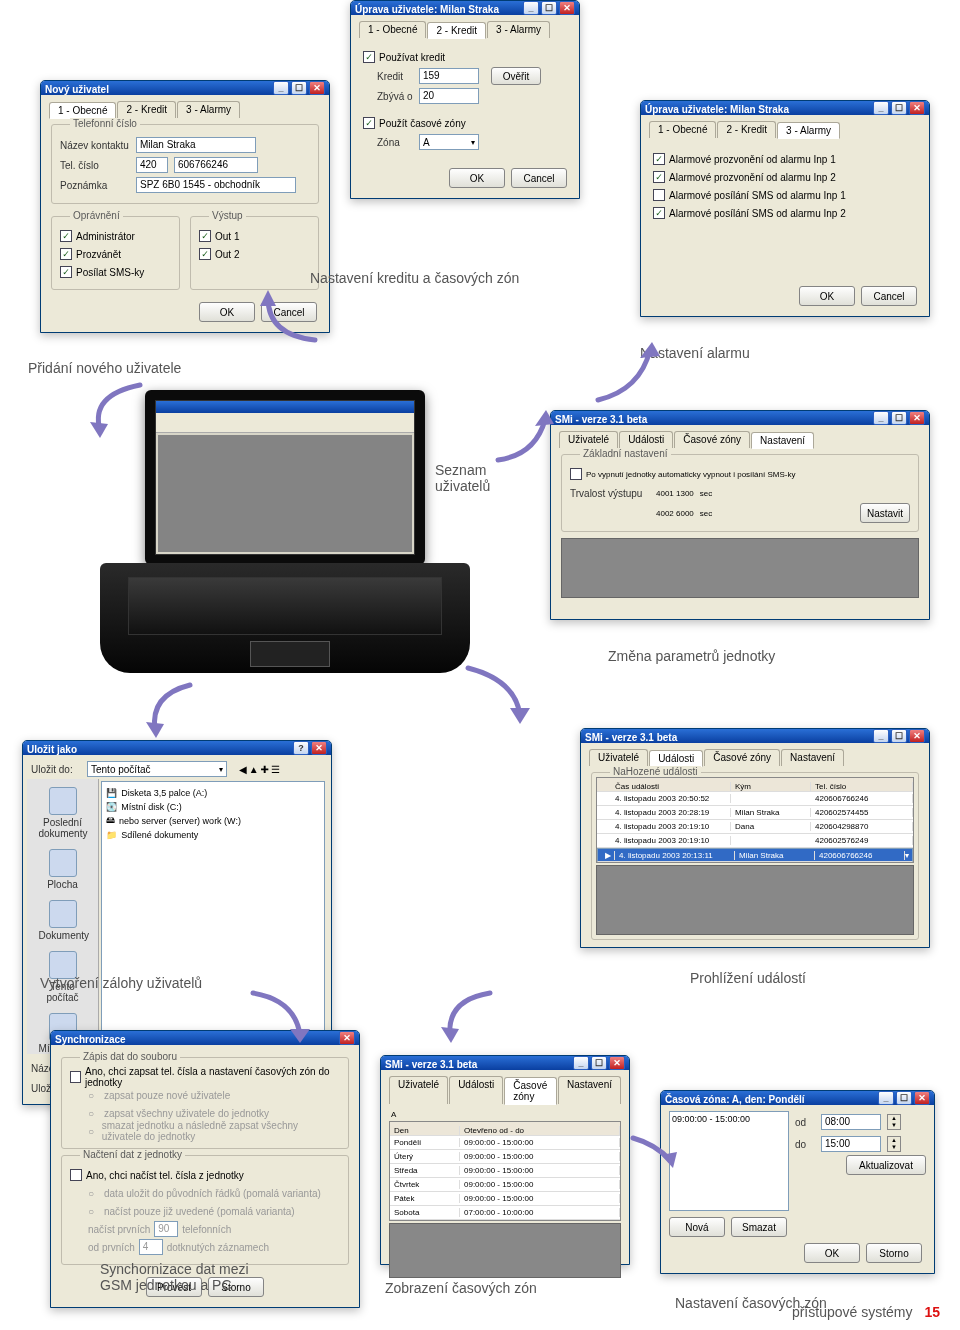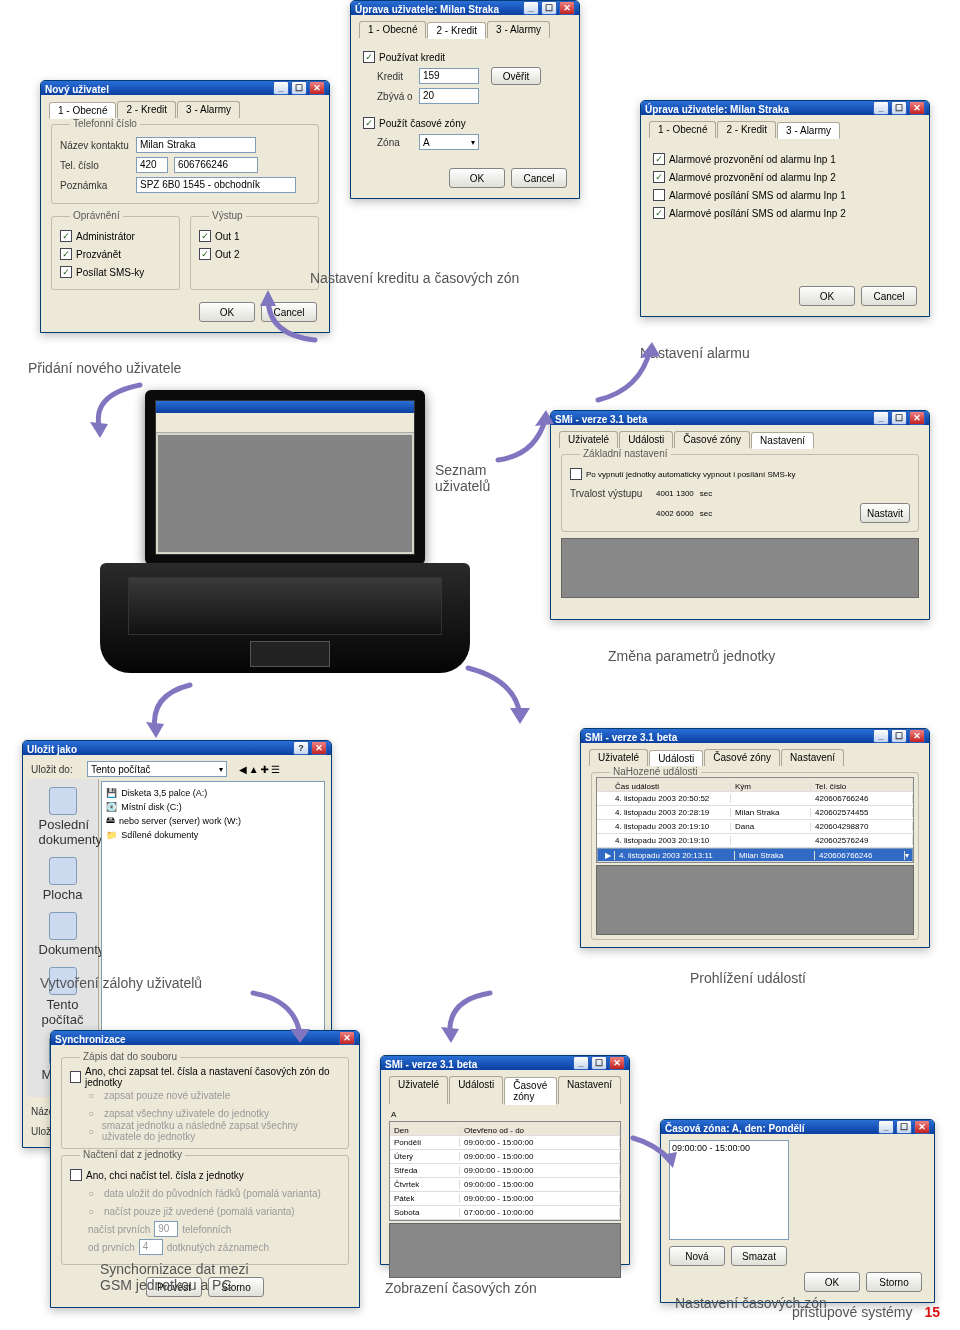--- a/index.html
+++ b/index.html
@@ -151,21 +151,21 @@
   .dg-row{display:flex; border-bottom:1px solid #ddd; height:14px; font-size:8px; align-items:center;}
   .dg-row.hdr{background:#ece6d8; font-weight:normal;align-items:flex-end;}
   .dg-row.sel{background:#316ac5; color:#fff;}
   .dg-cell{padding:0 4px; border-right:1px solid #ddd; overflow:hidden; white-space:nowrap;}
 
   
   .places{
     width:72px; background:#e3e3e3; border-right:1px solid #aaa;
     display:flex; flex-direction:column; align-items:center; gap:10px; padding-top:8px;
   }
-  .place{ width:48px; text-align:center; font-size:13px; color:#333;}
+  .place{ width:48px; text-align:center; font-size:10px; color:#333;}
   .place .pic{width:28px;height:28px;background:#ccd9ee;border:1px solid #7f9db9;border-radius:3px;margin:0 auto 2px;}
 
   .footer {
     position:absolute; right:20px; bottom:10px;
     font-size:14px; color:#555;
   }
   .footer .pg{color:#d11; font-weight:bold; margin-left:8px;}
 
   svg.arrowsvg{position:absolute;overflow:visible;pointer-events:none;}
   .arr-stroke{stroke:#8076c0;stroke-width:5;fill:none;stroke-linecap:round;}
@@ -618,33 +618,55 @@
         </div>
       <div class="dg-row">
           <div class="dg-cell" style="width:70px">Sobota</div>
           <div class="dg-cell" style="flex:1">07:00:00 - 10:00:00</div>
         </div>
     </div>
     <div style="height:55px;background:#888;margin-top:2px;border:1px solid #666;"></div>
   </div>
 </div>
 
-<div class="win" style="left:660px; top:1090px; width:275px;margin-top:29px;">
+<div class="win" style="left:660px; top:1090px; width:275px;">
   <div class="titlebar">
       <span class="tbtitle">Časová zóna: A, den: Pondělí</span>
       <div class="tbtns">
         <div class="tb-btn">_</div>
         <div class="tb-btn">☐</div>
         <div class="tb-btn close">✕</div>
       </div>
     </div>
   <div class="winbody">
     <div style="display:flex;gap:6px">
       <div style="width:120px;height:100px;background:#fff;border:1px solid #7f9db9;padding:2px;font-size:9px">
         <div>09:00:00 - 15:00:00</div>
+      </div>
+      <div style="flex:1">
+        <div class="row" style="height:22px">
+            <div class="lbl" style="width:20px">od</div>
+            <div class="txt" style="width:60px">08:00</div>
+            <div style="width:14px;height:16px;border:1px solid #888;display:flex;flex-direction:column;font-size:6px;">
+              <div style="flex:1;text-align:center">▲</div>
+              <div style="flex:1;text-align:center">▼</div>
+            </div>
+          </div>
+        <div class="row" style="height:22px">
+            <div class="lbl" style="width:20px">do</div>
+            <div class="txt" style="width:60px">15:00</div>
+            <div style="width:14px;height:16px;border:1px solid #888;display:flex;flex-direction:column;font-size:6px;">
+              <div style="flex:1;text-align:center">▲</div>
+              <div style="flex:1;text-align:center">▼</div>
+            </div>
+          </div>
+        <div class="row">
+            <div style="flex:1"></div>
+            <div class="btn" style="min-width:80px">Aktualizovat</div>
+          </div>
       </div>
     </div>
     <div style="display:flex;gap:6px;margin-top:6px">
       <div class="btn" style="min-width:56px">Nová</div>
       <div class="btn" style="min-width:56px">Smazat</div>
     </div>
     <div class="btnrow">
         <div class="btn">OK</div>
         <div class="btn">Storno</div>
       </div>

